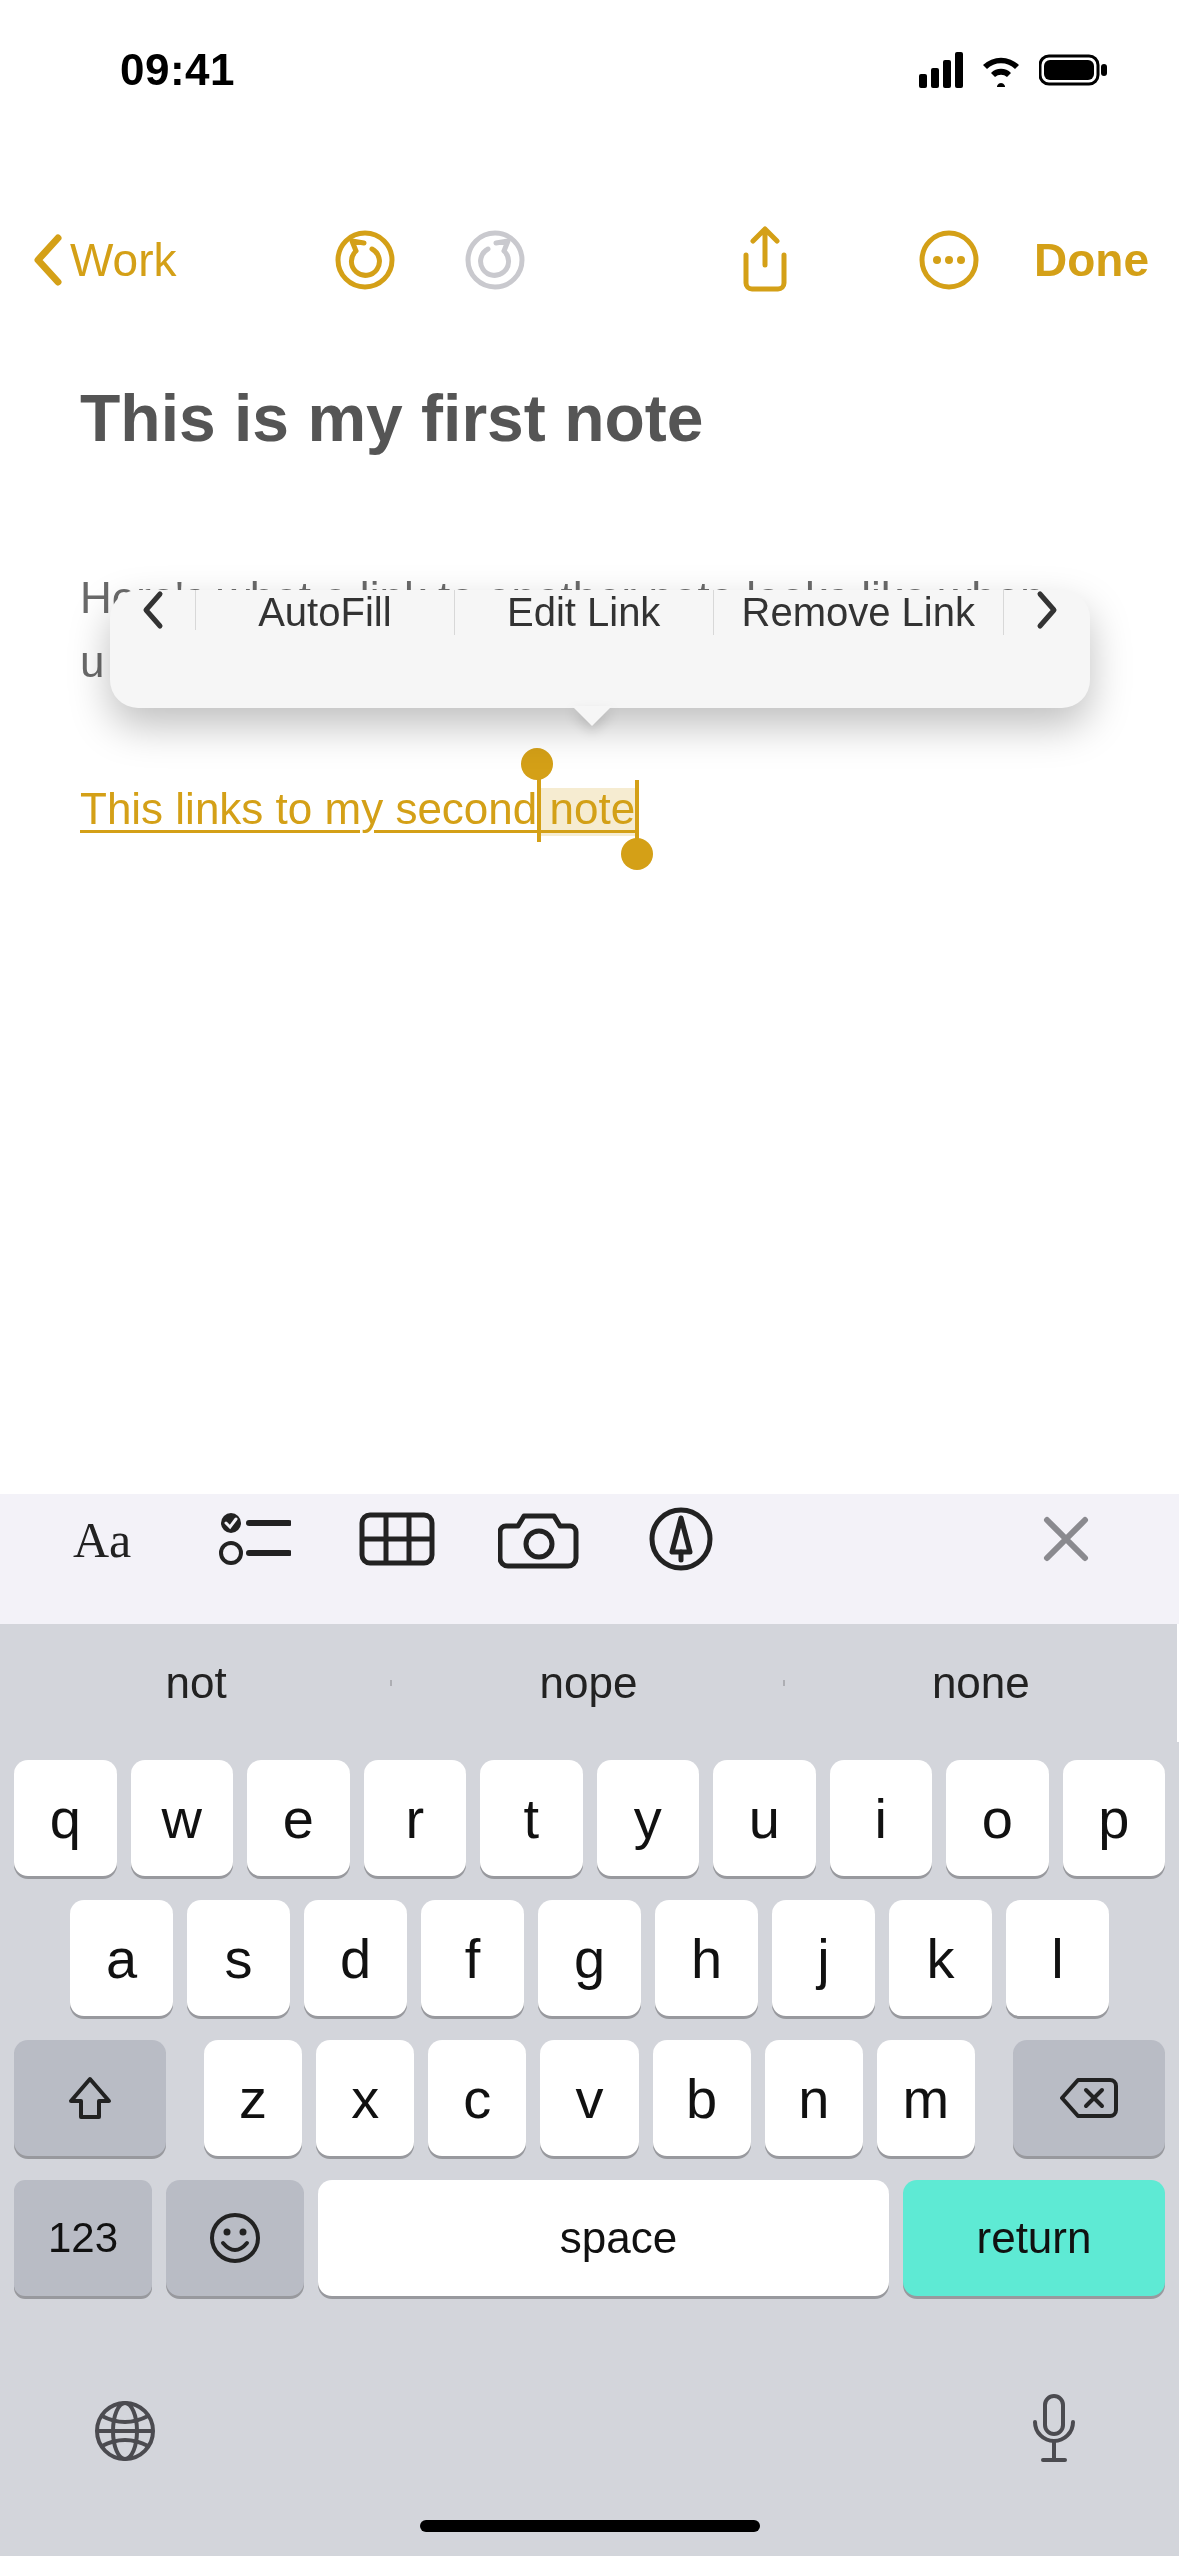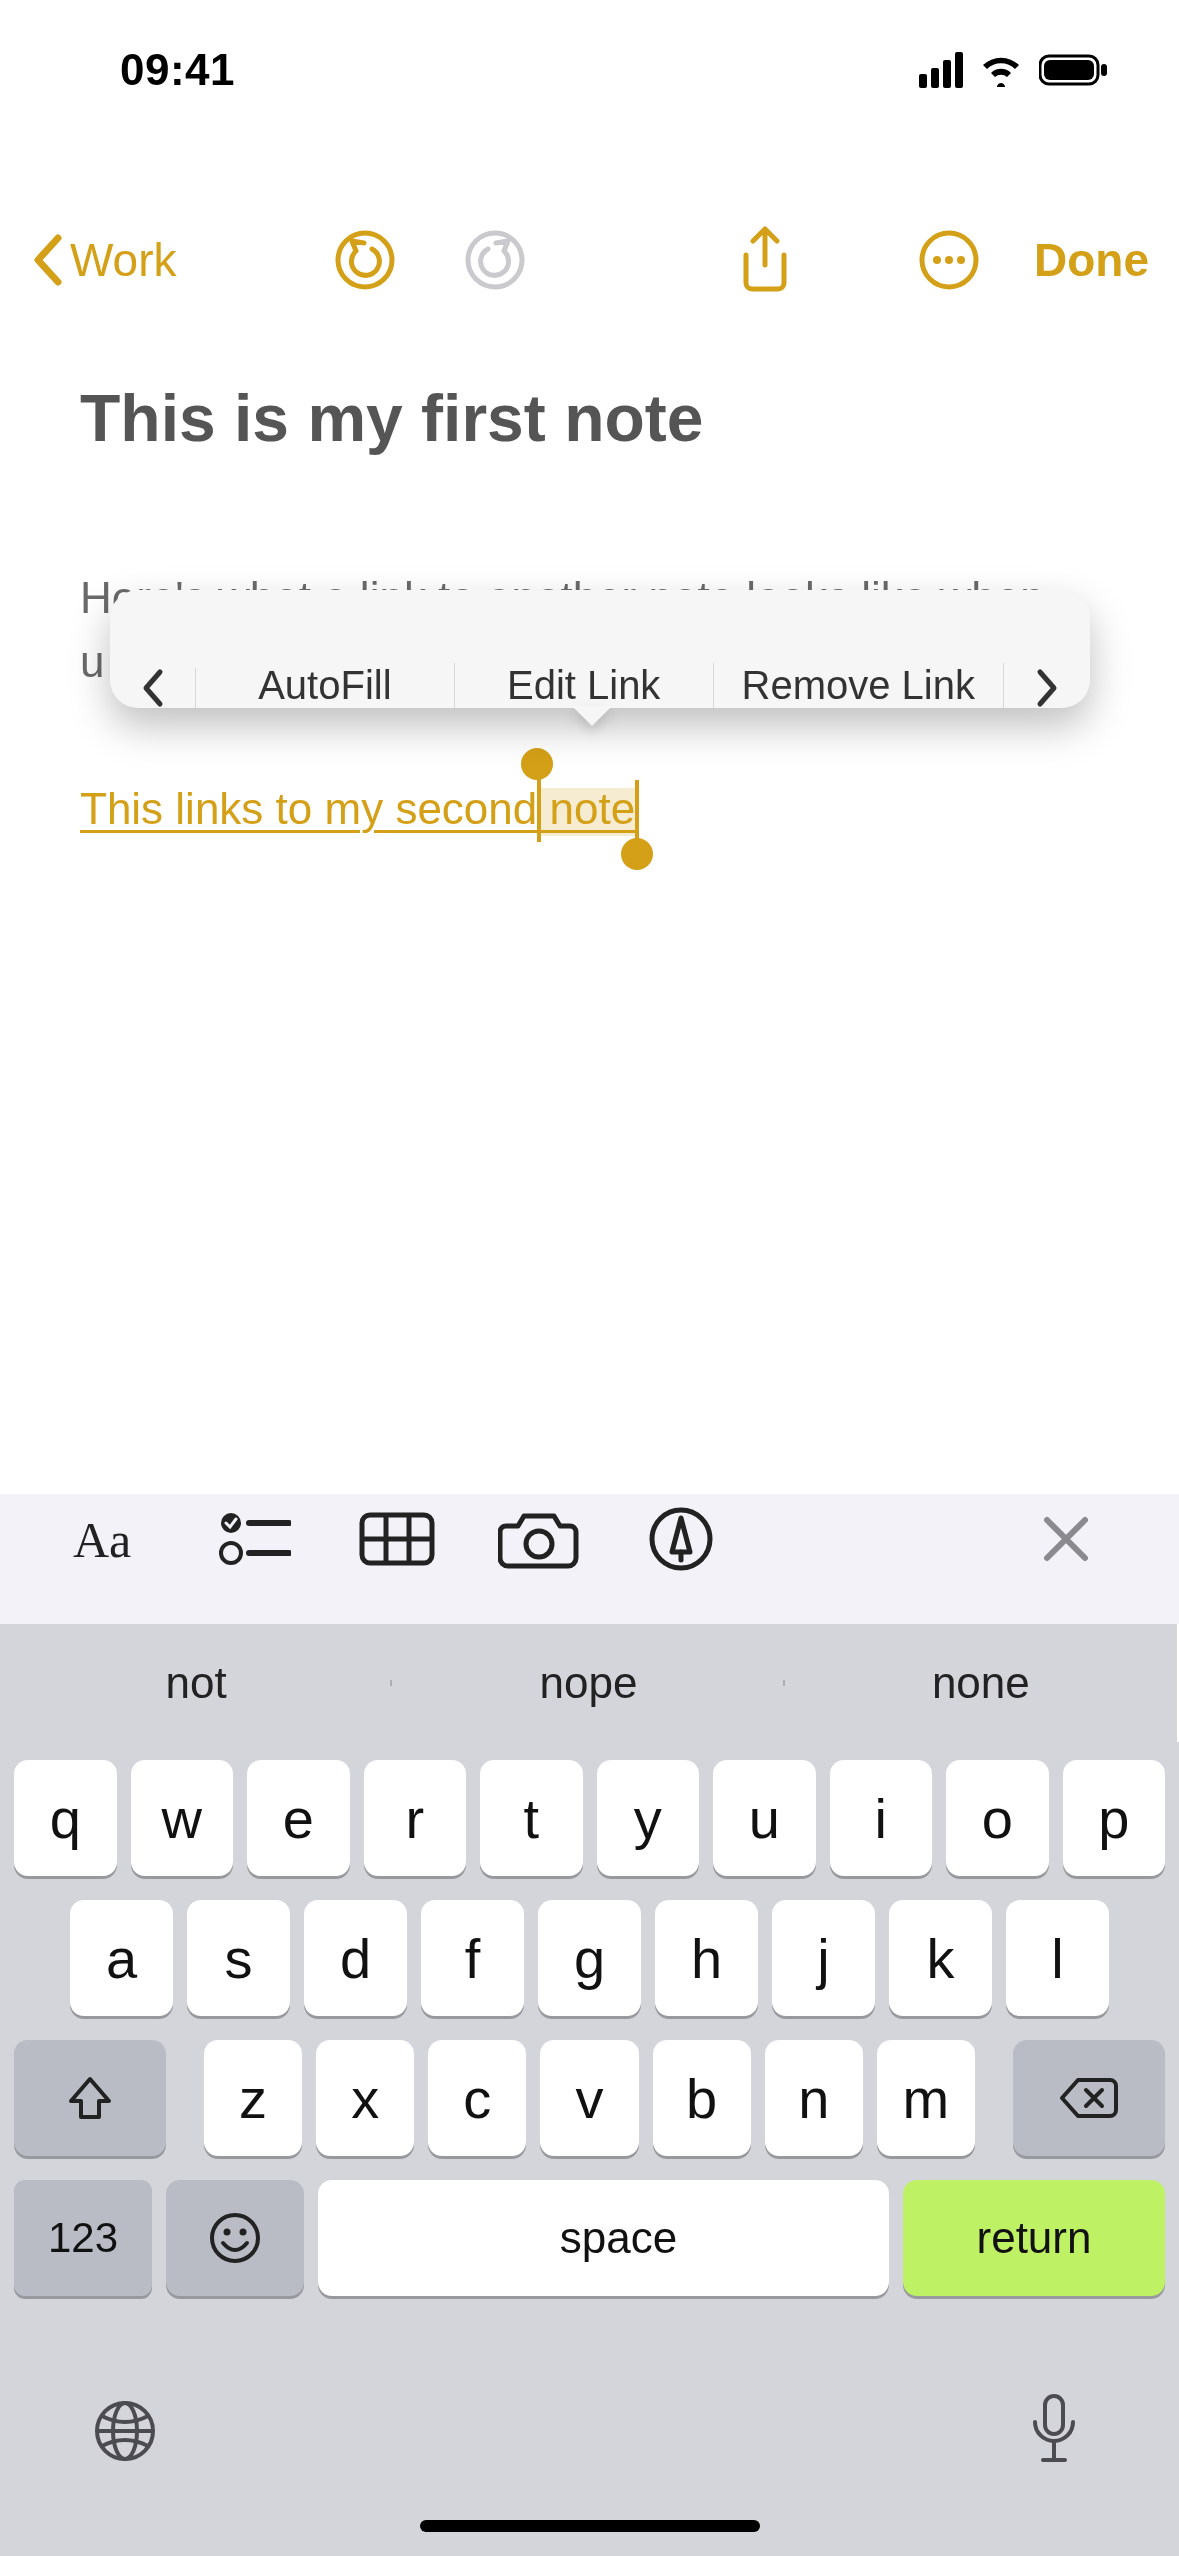--- a/index.html
+++ b/index.html
@@ -29,21 +29,21 @@
   .note-area { position: absolute; top: 380px; left: 0; right: 0; padding: 0 80px; }
   .note-title { font-size: 66px; font-weight: 700; color: #555; margin-bottom: 110px; }
   .note-body { font-size: 44px; color: #6a6a6a; line-height: 1.45; font-weight: 400; }
   .note-link-line { margin-top: 90px; }
   .note-link { font-size: 44px; color: #d4a017; text-decoration: underline; text-underline-offset: 6px; text-decoration-thickness: 3px; position: relative; display:inline-block; }
   .sel-highlight { position:absolute; top:4px; bottom:-2px; background: rgba(212,160,23,0.2); }
   .sel-handle { position:absolute; width:32px; height:32px; background:#d4a017; border-radius:50%; }
   .sel-caret { position:absolute; width:4px; background:#d4a017; }
   
   
-  .context-menu { position:absolute; top:590px; left:110px; width:980px; height:118px; background:#f6f6f6; border-radius:28px; box-shadow: 0 18px 40px rgba(0,0,0,0.25); display:flex; align-items:flex-end; overflow:hidden; }
+  .context-menu { position:absolute; top:590px; left:110px; width:980px; height:118px; background:#f6f6f6; border-radius:28px; box-shadow: 0 18px 40px rgba(0,0,0,0.25); display:flex; align-items:flex-start; overflow:hidden; }
   .cm-seg { display:flex; align-items:center; justify-content:center; font-size:40px; color:#333; border-right:1px solid rgba(0,0,0,0.12); }
   .cm-seg:last-child { border-right:none; }
   .cm-arrow { width:86px; flex:0 0 86px; }
   .cm-arrow svg{display:block;}
   .cm-item { flex:1; white-space:nowrap; padding:0 28px; }
   .cm-tail { position:absolute; top:706px; left:572px; width:0; height:0; border-left:20px solid transparent; border-right:20px solid transparent; border-top:20px solid #f6f6f6; filter: drop-shadow(0 6px 6px rgba(0,0,0,0.15)); }
 
   
   .format-bar { position:absolute; left:0; right:0; top:1494px; height:130px; background:#f3f2f8; display:flex; align-items:flex-start; padding:0 68px; gap:52px; }
   .fb-btn { width:90px; height:90px; display:flex; align-items:center; justify-content:center; }
@@ -62,21 +62,21 @@
   .key { flex:1; height:116px; background:#fff; border-radius:14px; box-shadow:0 3px 0 rgba(0,0,0,0.28); display:flex; align-items:center; justify-content:center; font-size:56px; color:#111; font-weight:400; }
   .kb-row.row2 { padding:0 70px; }
   .key-fn { background:#b9bcc5; }
   .key-shift, .key-del { flex:0 0 152px; }
   .kb-row.row3 { padding:0 14px; }
   .kb-row.row3 .letters { display:flex; gap:14px; flex:1; margin:0 24px; }
   .kb-row.row4 { padding:0 14px; gap:14px; }
   .key-123 { flex:0 0 138px; font-size:42px;border-radius:11px; }
   .key-emoji { flex:0 0 138px; font-size:52px; }
   .key-space { flex:1; font-size:44px;padding-left:30px; }
-  .key-return { flex:0 0 262px; background:#bef264; font-size:44px; }
+  .key-return { flex:0 0 262px; background:#5eead4; font-size:44px; }
 
   
   .dock { position:absolute; left:0; right:0; bottom:0; height:210px; background:#d3d5db; display:flex; align-items:center; justify-content:space-between; padding:0 80px 40px; }
   .dock-btn { width:90px; height:90px; display:flex; align-items:center; justify-content:center; }
   .home-indicator { position:absolute; bottom:24px; left:50%; transform:translateX(-50%); width:340px; height:12px; background:#000; border-radius:10px; }
 </style>
 </head>
 <body>
 
 <div class="status-bar">

